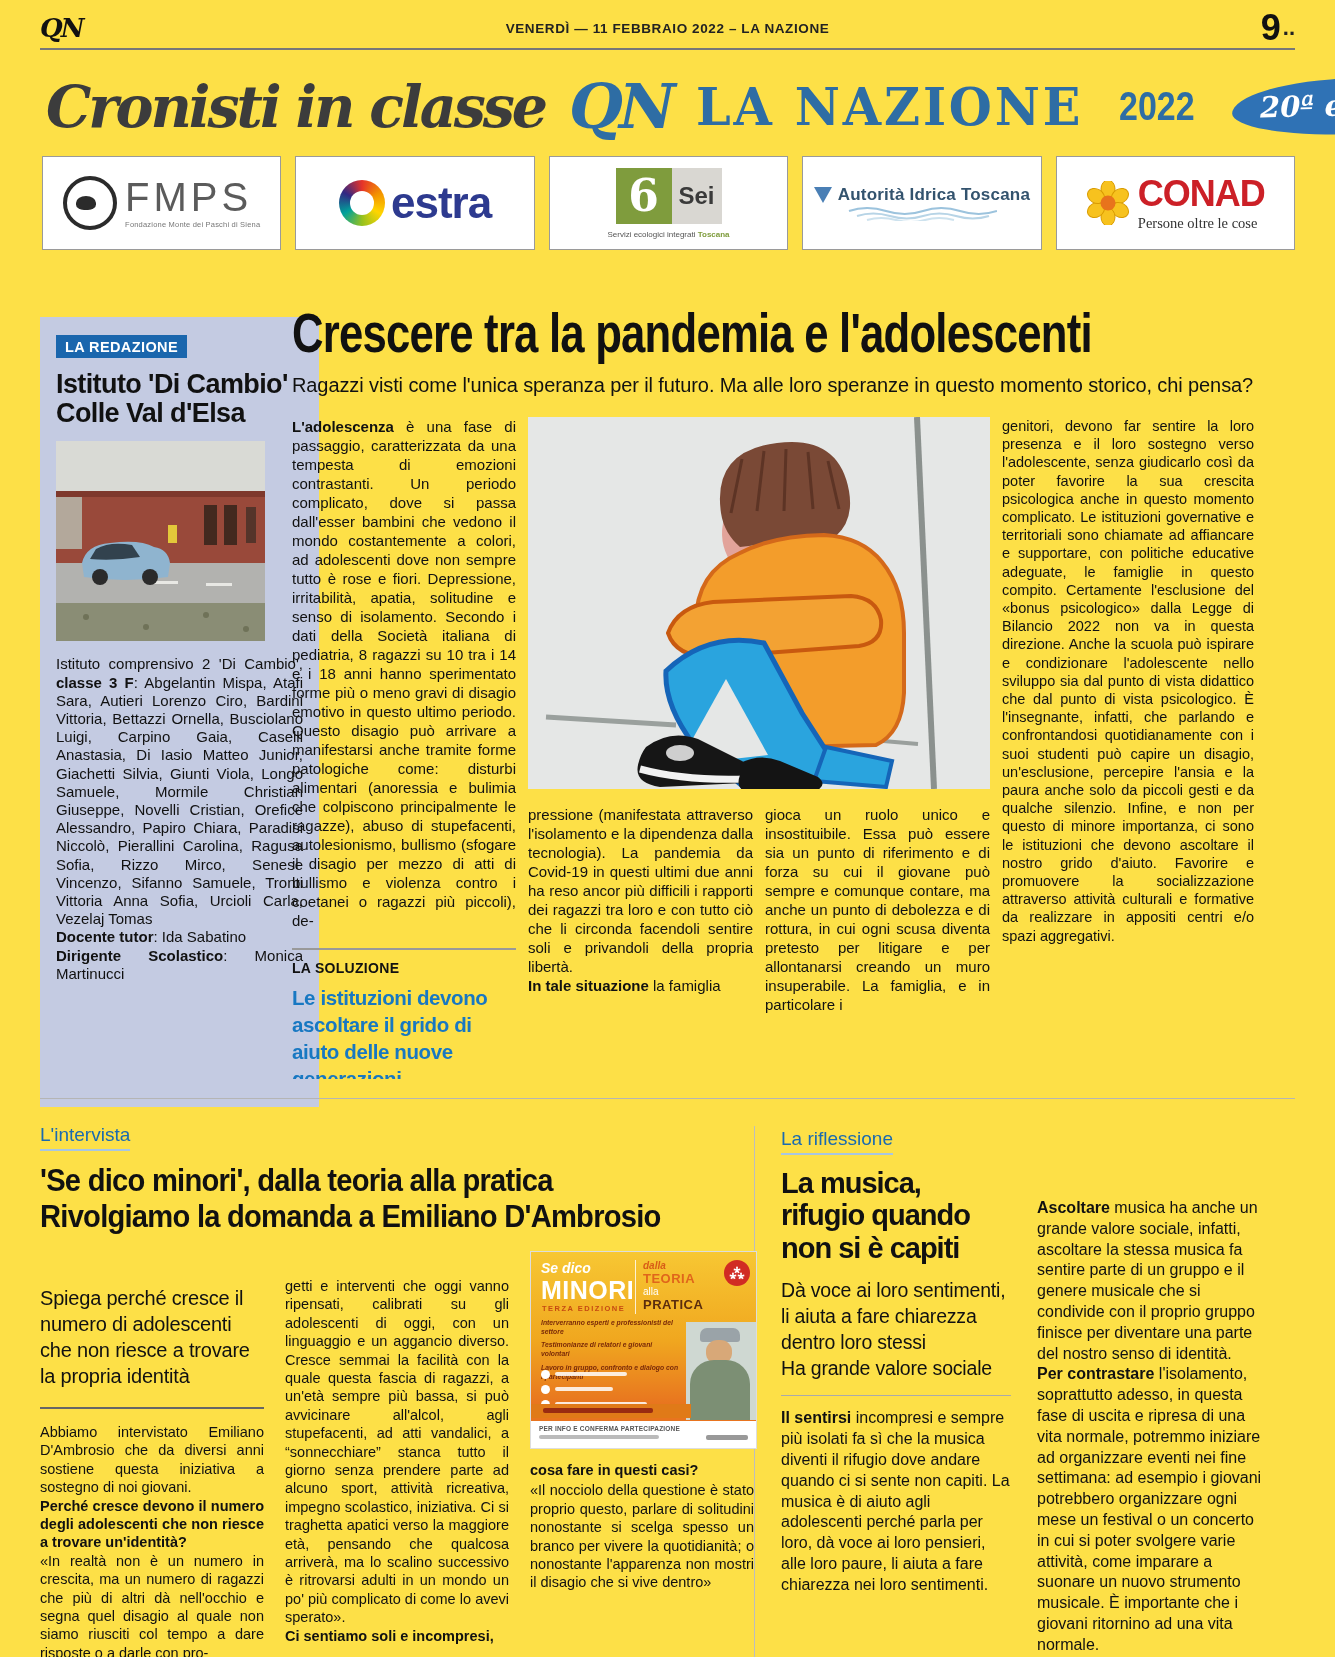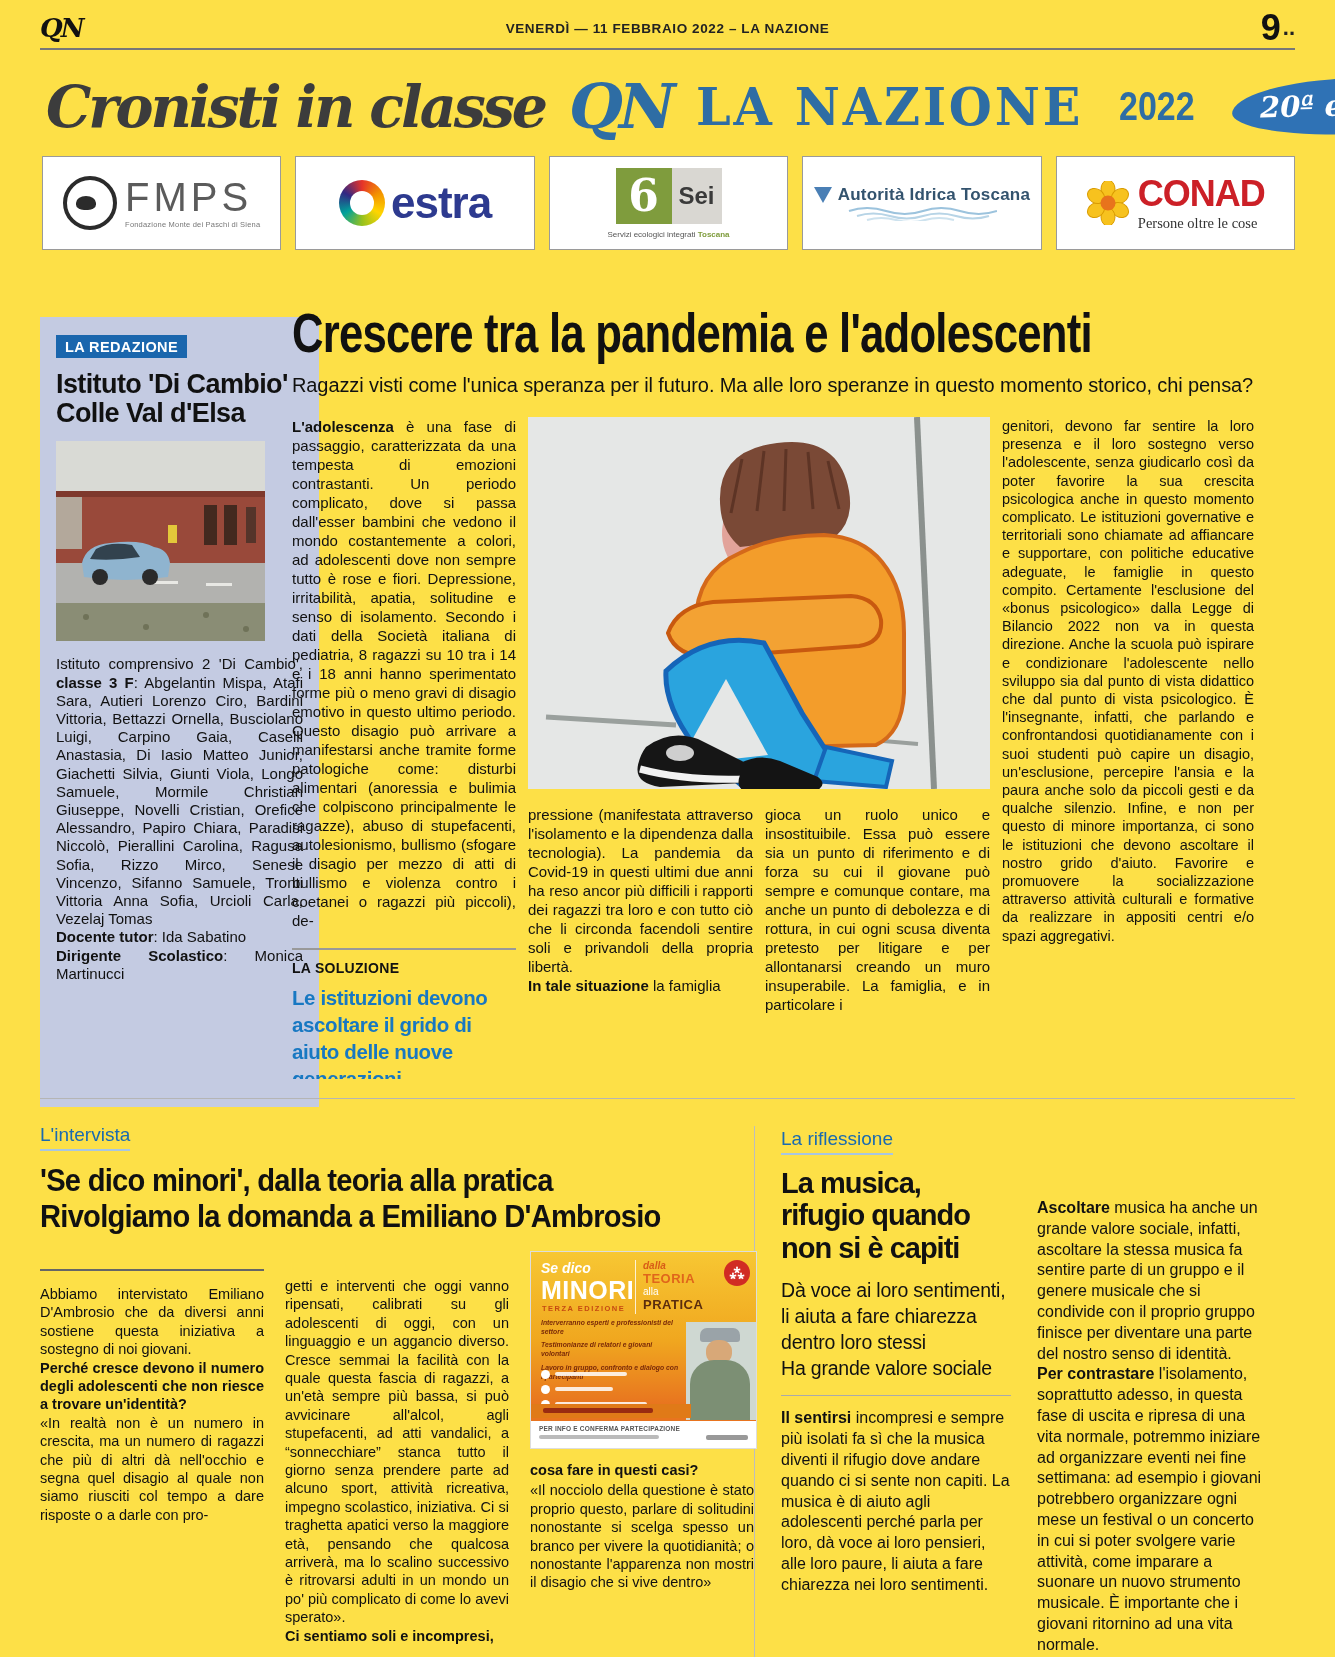--- a/index.html
+++ b/index.html
@@ -349,20 +349,21 @@
   <div class="bottom">
 
     <section class="interview">
       <span class="kicker">L'intervista</span>
       <div class="iv-headline">
         <div>'Se dico minori', dalla teoria alla pratica</div>
         <div>Rivolgiamo la domanda a Emiliano D'Ambrosio</div>
       </div>
       <div class="iv-cols">
         <div class="iv-col">
+          <div class="iv-standfirst">Spiega perché cresce il numero di adolescenti che non riesce a trovare la propria identità</div>
           <div class="iv-rule"></div>
           <p class="iv-body" style="margin:0">Abbiamo intervistato Emiliano D'Ambrosio che da diversi anni sostiene questa iniziativa a sostegno di noi giovani.</p>
           <p class="iv-body" style="margin:0"><b>Perché cresce devono il numero degli adolescenti che non riesce a trovare un'identità?</b></p>
           <p class="iv-body" style="margin:0">«In realtà non è un numero in crescita, ma un numero di ragazzi che più di altri dà nell'occhio e segna quel disagio al quale non siamo riusciti col tempo a dare risposte o a darle con pro-</p>
         </div>
         <div class="iv-col iv-col2">
           <p class="iv-body" style="margin:0">getti e interventi che oggi vanno ripensati, calibrati su gli adolescenti di oggi, con un linguaggio e un aggancio diverso. Cresce semmai la facilità con la quale questa fascia di ragazzi, a un'età sempre più bassa, si può avvicinare all'alcol, agli stupefacenti, ad atti vandalici, a “sonnecchiare” stanca tutto il giorno senza prendere parte ad alcuno sport, attività ricreativa, impegno scolastico, iniziativa. Ci si traghetta apatici verso la maggiore età, pensando che qualcosa arriverà, ma lo scalino successivo è ritrovarsi adulti in un mondo un po' più complicato di come lo avevi sperato».</p>
           <p class="iv-body" style="margin:0"><b>Ci sentiamo soli e incompresi,</b></p>
         </div>
         <div class="iv-col">

